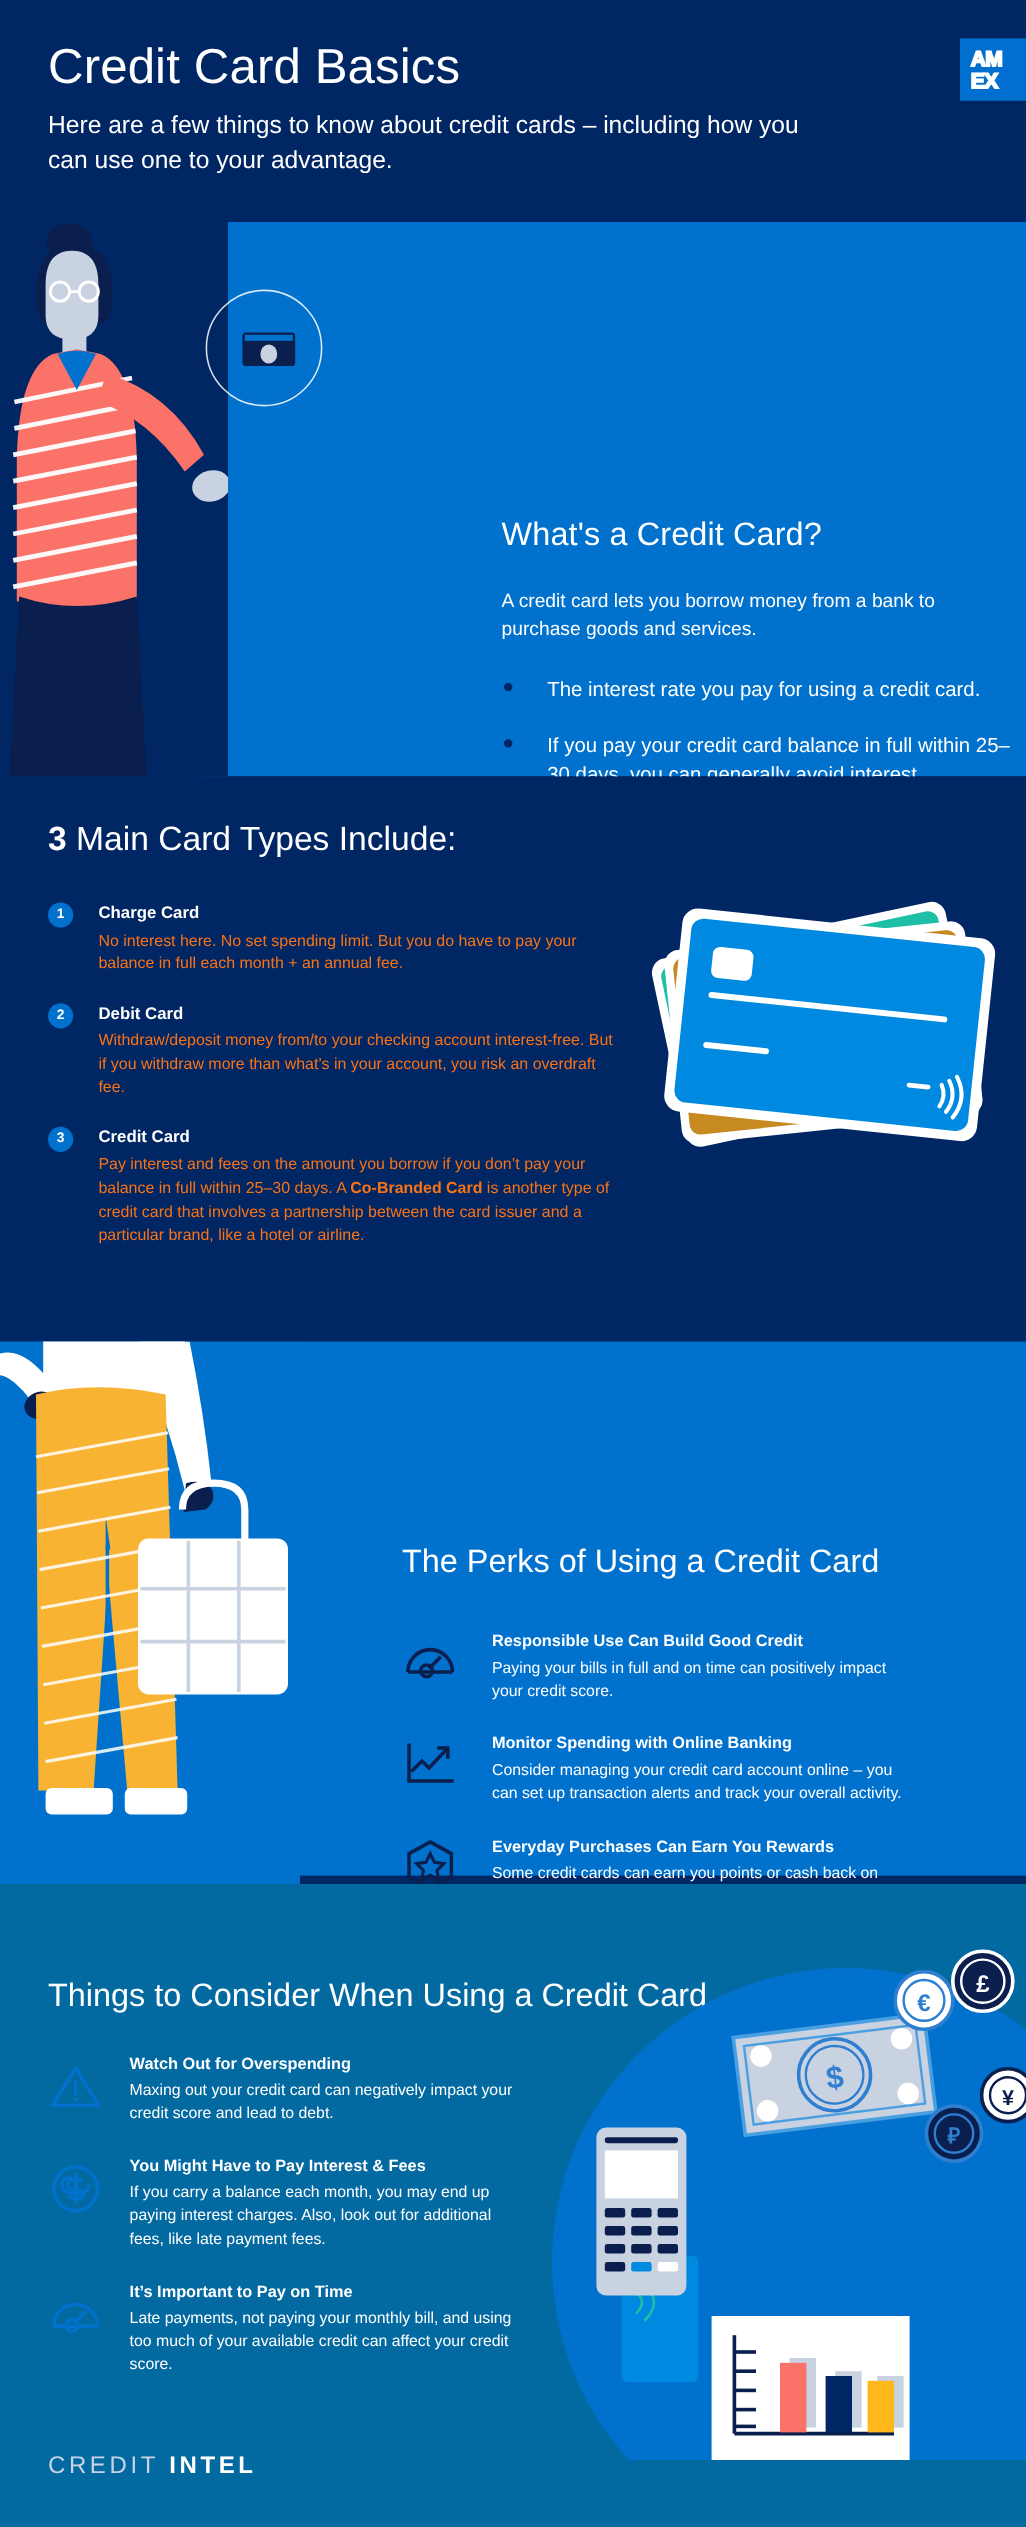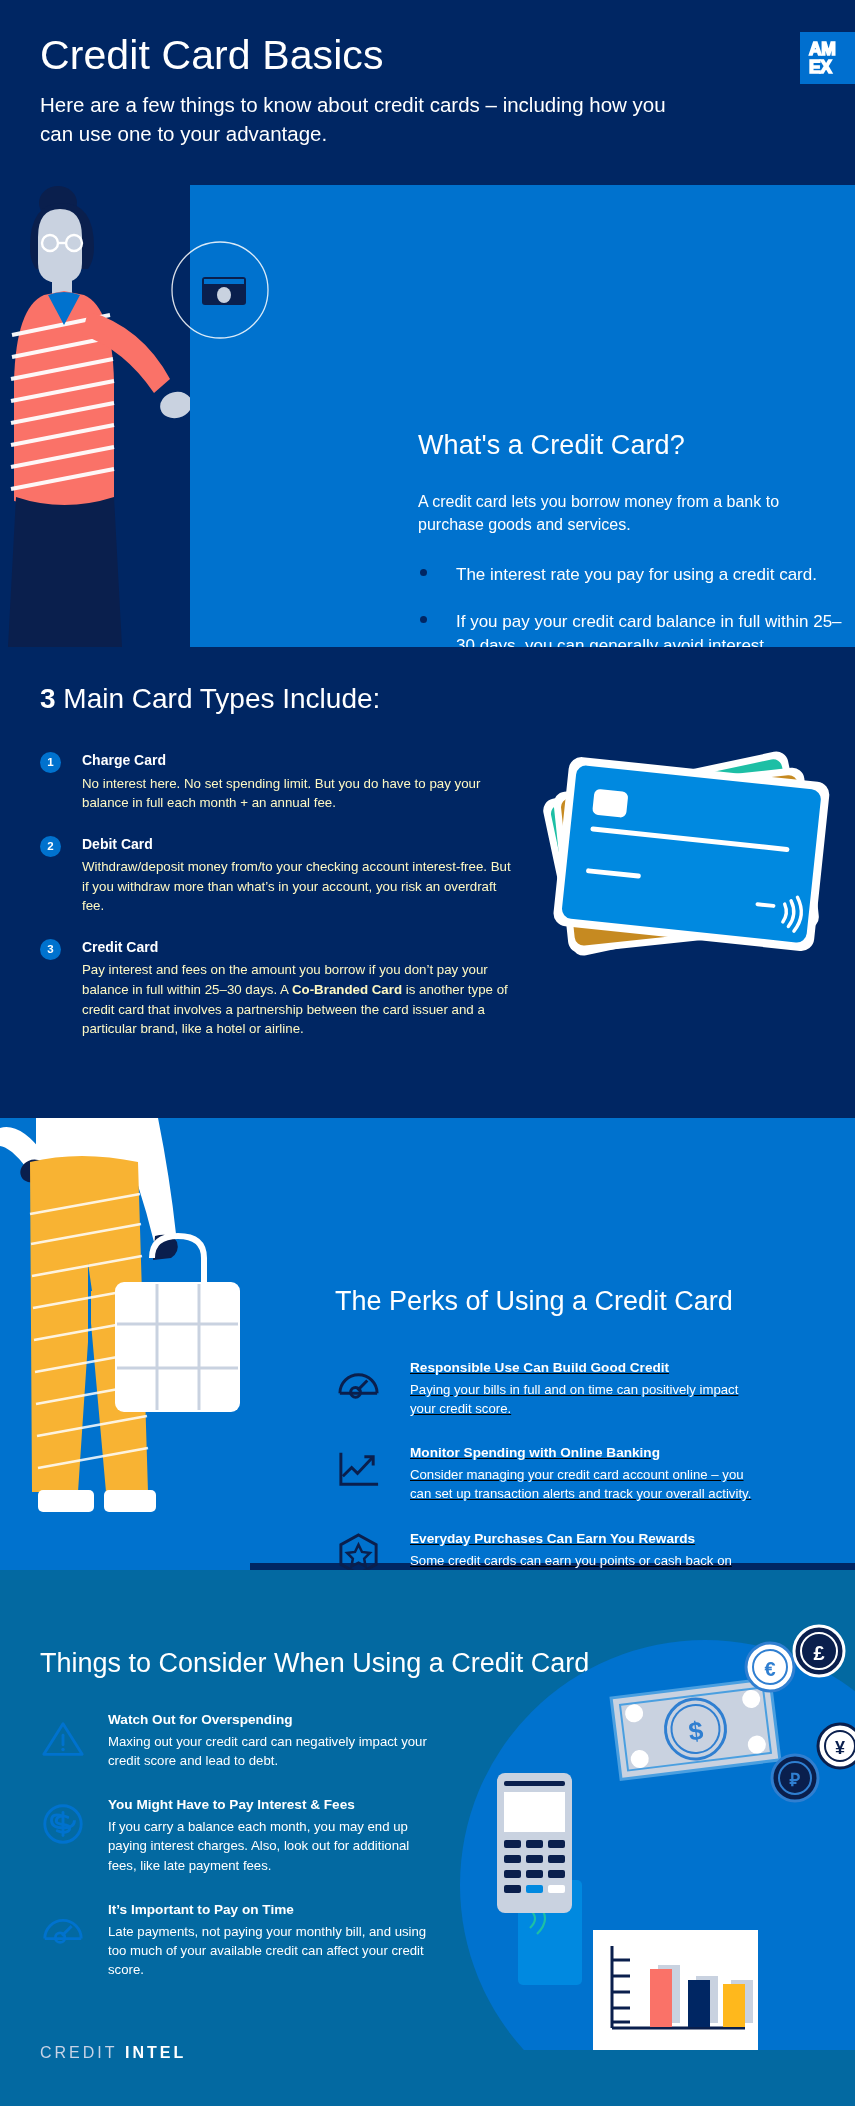--- a/index.html
+++ b/index.html
@@ -158,21 +158,21 @@
     font-size: 14px;
     font-weight: 700;
     color: #ffffff;
     line-height: 1.4;
     display: block;
     margin-bottom: 3px;
   }
   .cardrow .cb {
     font-size: 13.3px;
     font-weight: 300;
-    color: #fef9c3;
+    color: #f97316;
     line-height: 1.47;
     display: block;
   }
   .cardrow .cb b { font-weight: 700; }
   .cardstack { position: absolute; left: 540px; top: 70px; width: 315px; height: 320px; }
 
   
   .sec3 {
     position: absolute;
     left: 0; top: 1118px;
@@ -186,21 +186,21 @@
     background: #0072ce;
   }
   .sec3-title {
     position: absolute;
     left: 335px; top: 168px;
     font-size: 27px;
     font-weight: 300;
     color: #ffffff;
   }
   .perks { position: absolute; left: 335px; top: 240px; width: 420px; }
-  .perk { position: relative; padding-left: 75px; margin-bottom: 25px; min-height: 56px; text-decoration: underline; }
+  .perk { position: relative; padding-left: 75px; margin-bottom: 25px; min-height: 56px; }
   .perk .p-icon { position: absolute; left: 0; top: 2px; width: 47px; height: 47px; }
   .perk .ph {
     font-size: 13.6px;
     font-weight: 700;
     color: #ffffff;
     display: block;
     line-height: 1.4;
     margin-bottom: 3px;
   }
   .perk .pb {
@@ -242,21 +242,21 @@
     font-size: 13.2px;
     font-weight: 300;
     color: #ffffff;
     display: block;
     line-height: 1.45;
   }
   .money-art { position: absolute; left: 440px; top: 40px; width: 415px; height: 440px; }
   .footer-logo {
     position: absolute;
     left: 40px; top: 2044px;
-    font-size: 16px;
+    font-size: 20px;
     color: #ffffff;
     letter-spacing: 3px;
   }
   .footer-logo .fl-light { font-weight: 300; color: #c8d3e6; }
   .footer-logo .fl-bold { font-weight: 700; color: #ffffff; }
 </style>
 </head>
 <body>
 
 <div class="page">

